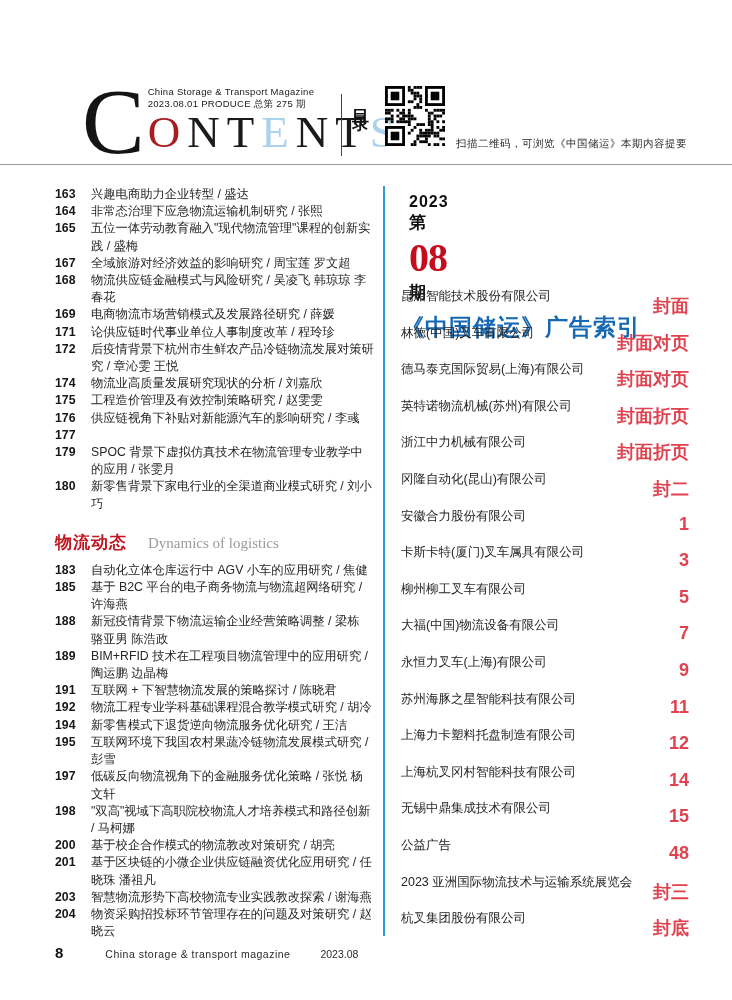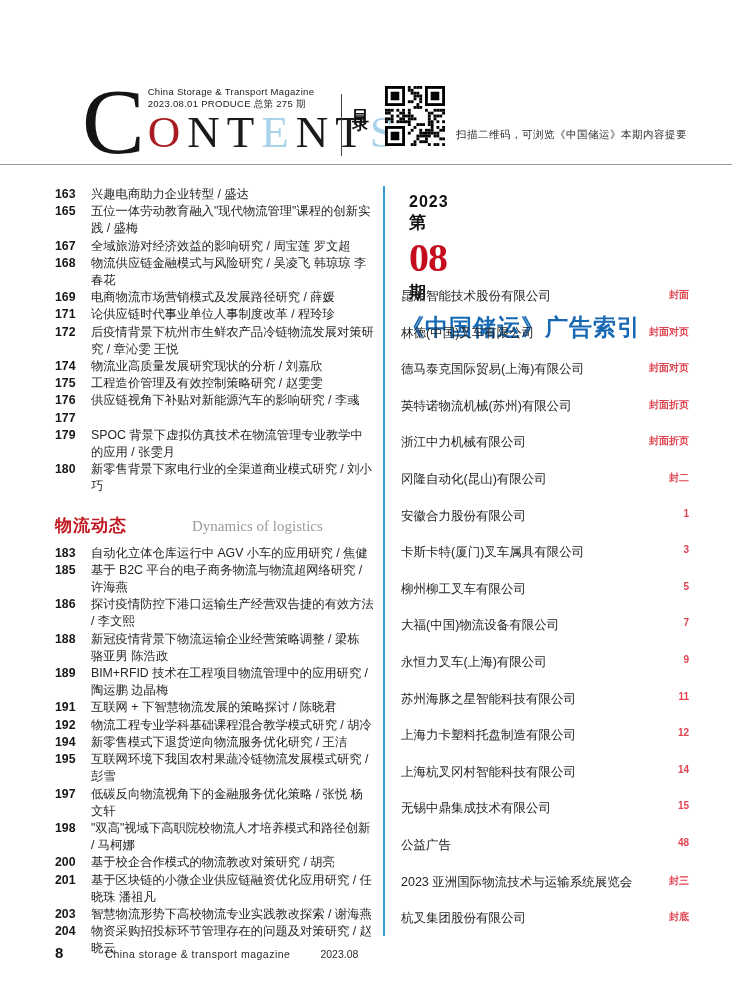--- a/index.html
+++ b/index.html
@@ -9,47 +9,47 @@
   
   .logo{position:absolute;left:82px;top:86px;display:flex;align-items:flex-end;}
   .logo-c{font-family:"Liberation Serif",serif;font-size:94px;line-height:0.72;color:#141414;}
   .logo-right{display:flex;flex-direction:column;margin-left:3px;padding-bottom:2px;}
   .mag-line{font-size:9.5px;line-height:11.5px;color:#1a1a1a;white-space:nowrap;letter-spacing:.3px;}
   .logo-letters{font-family:"Liberation Serif",serif;font-size:45px;line-height:.92;letter-spacing:7px;margin-top:3px;white-space:nowrap;}
   .hdr-rule-v{position:absolute;left:341px;top:94px;width:1px;height:62px;background:#444;}
   .toc-label{position:absolute;left:349px;top:95px;writing-mode:vertical-rl;text-orientation:upright;
              font-size:17px;font-weight:bold;letter-spacing:7px;color:#111;}
   .qr{position:absolute;left:385px;top:86px;width:60px;height:60px;}
-  .qr-caption{position:absolute;left:456px;top:128px;font-size:10.5px;color:#2a2a2a;letter-spacing:.5px;}
+  .qr-caption{position:absolute;left:456px;top:137px;font-size:10.5px;color:#2a2a2a;letter-spacing:.5px;}
   .hdr-rule-h{position:absolute;left:0;top:164px;width:732px;height:1px;background:#9b9b9b;}
 
   
   .toc{position:absolute;left:55px;top:186px;width:320px;}
   .entry{display:flex;font-size:12.3px;line-height:17.2px;}
   .entry .num{width:36px;font-weight:bold;color:#161616;flex-shrink:0;}
   .entry .title{flex:1;color:#262626;}
-  .section-head{margin:18px 0 8px 0;display:flex;align-items:baseline;gap:44px;}
+  .section-head{margin:18px 0 8px 0;display:flex;align-items:baseline;}
   .section-head .cn{font-size:17px;font-weight:bold;color:#c0161f;letter-spacing:1px;}
   .section-head .en{font-family:"Liberation Serif",serif;font-size:15px;color:#9b9b9b;margin-left:21px;}
 
   
   .col-divider{position:absolute;left:383px;top:186px;width:2px;height:750px;background:#2e9bd6;}
 
   
   .adcol{position:absolute;left:401px;top:193px;width:288px;}
   .issue-line{display:flex;align-items:baseline;color:#111;flex-direction:column;}
   .issue-line .yr{font-size:16px;font-weight:bold;letter-spacing:1px;}
   .issue-line .pre{font-size:17px;font-weight:bold;margin-left:8px;}
   .issue-line .no{font-family:"Liberation Serif",serif;font-size:40px;font-weight:bold;color:#c40e1e;margin-left:4px;letter-spacing:-1px;}
   .issue-line .suf{font-size:17px;font-weight:bold;margin-left:2px;}
   .ad-title{margin-top:8px;font-size:23px;font-weight:bold;color:#1668b3;letter-spacing:1px;}
   .ad-list{position:absolute;left:401px;top:288px;width:288px;}
   .ad-row{display:flex;justify-content:space-between;align-items:flex-start;height:36.6px;}
   .ad-row .name{font-size:12.5px;color:#242424;}
-  .ad-row .ref{font-size:10px;font-weight:bold;color:#e04350;}
+  .ad-row .ref{font-size:18px;font-weight:bold;color:#e04350;margin-top:6px;}
 
   
   .footer{position:absolute;left:55px;top:944px;display:flex;align-items:baseline;}
   .footer .pg{font-size:15px;font-weight:bold;color:#111;}
   .footer .mag{font-size:10.5px;color:#2a2a2a;margin-left:42px;letter-spacing:.5px;}
   .footer .iss{font-size:10.5px;color:#2a2a2a;margin-left:30px;}
 </style>
 </head>
 <body>
 
@@ -198,20 +198,24 @@
   <div class="qr-caption">扫描二维码，可浏览《中国储运》本期内容提要</div>
 
   <div class="hdr-rule-h"></div>
 
   <div class="toc" id="toc-sections">
       <div class="entry">
         <span class="num">163</span>
         <span class="title">兴趣电商助力企业转型 / 盛达</span>
       </div>
       <div class="entry">
+        <span class="num">164</span>
+        <span class="title">非常态治理下应急物流运输机制研究 / 张熙</span>
+      </div>
+      <div class="entry">
         <span class="num">165</span>
         <span class="title">五位一体劳动教育融入"现代物流管理"课程的创新实践 / 盛梅</span>
       </div>
       <div class="entry">
         <span class="num">167</span>
         <span class="title">全域旅游对经济效益的影响研究 / 周宝莲 罗文超</span>
       </div>
       <div class="entry">
         <span class="num">168</span>
         <span class="title">物流供应链金融模式与风险研究 / 吴凌飞 韩琼琼 李春花</span>
@@ -255,24 +259,20 @@
         <span class="cn">物流动态</span>
         <span class="en">Dynamics of logistics</span>
       </div>
       <div class="entry">
         <span class="num">183</span>
         <span class="title">自动化立体仓库运行中 AGV 小车的应用研究 / 焦健</span>
       </div>
       <div class="entry">
         <span class="num">185</span>
         <span class="title">基于 B2C 平台的电子商务物流与物流超网络研究 / 许海燕</span>
-      </div>
-      <div class="entry">
-        <span class="num">186</span>
-        <span class="title">探讨疫情防控下港口运输生产经营双告捷的有效方法 / 李文熙</span>
       </div>
       <div class="entry">
         <span class="num">188</span>
         <span class="title">新冠疫情背景下物流运输企业经营策略调整 / 梁栋 骆亚男 陈浩政</span>
       </div>
       <div class="entry">
         <span class="num">189</span>
         <span class="title">BIM+RFID 技术在工程项目物流管理中的应用研究 / 陶运鹏 边晶梅</span>
       </div>
       <div class="entry">

